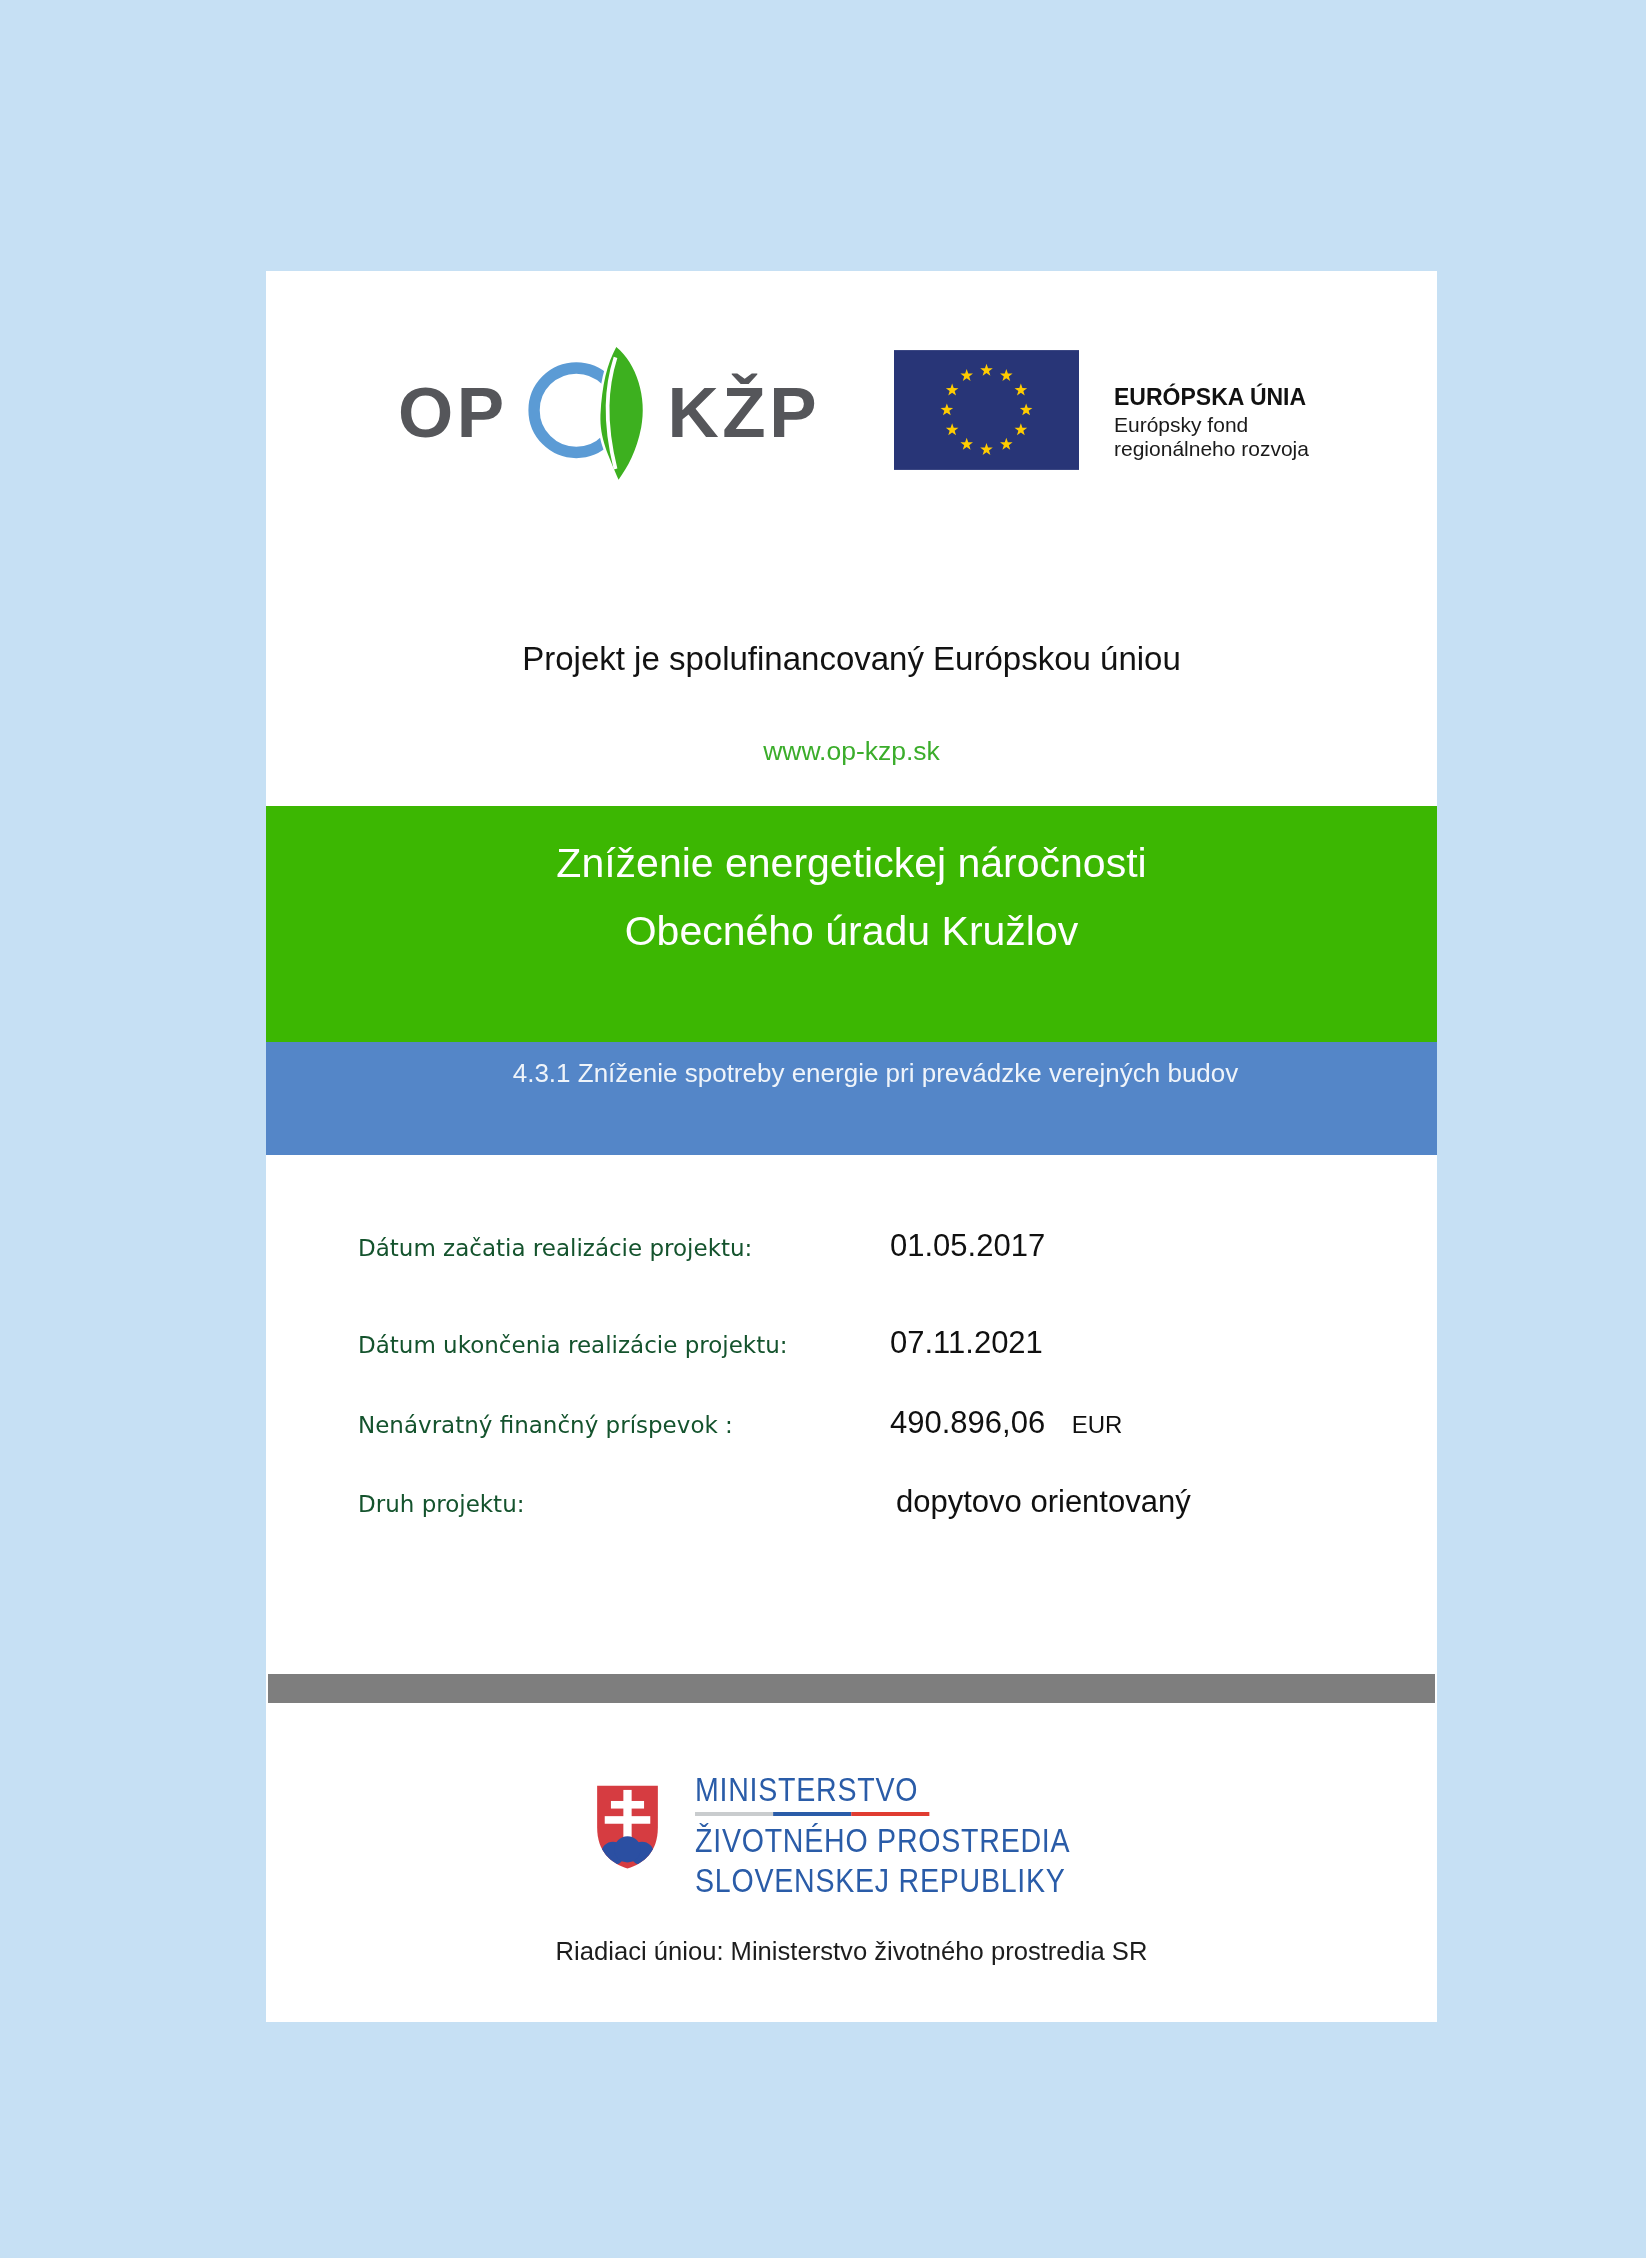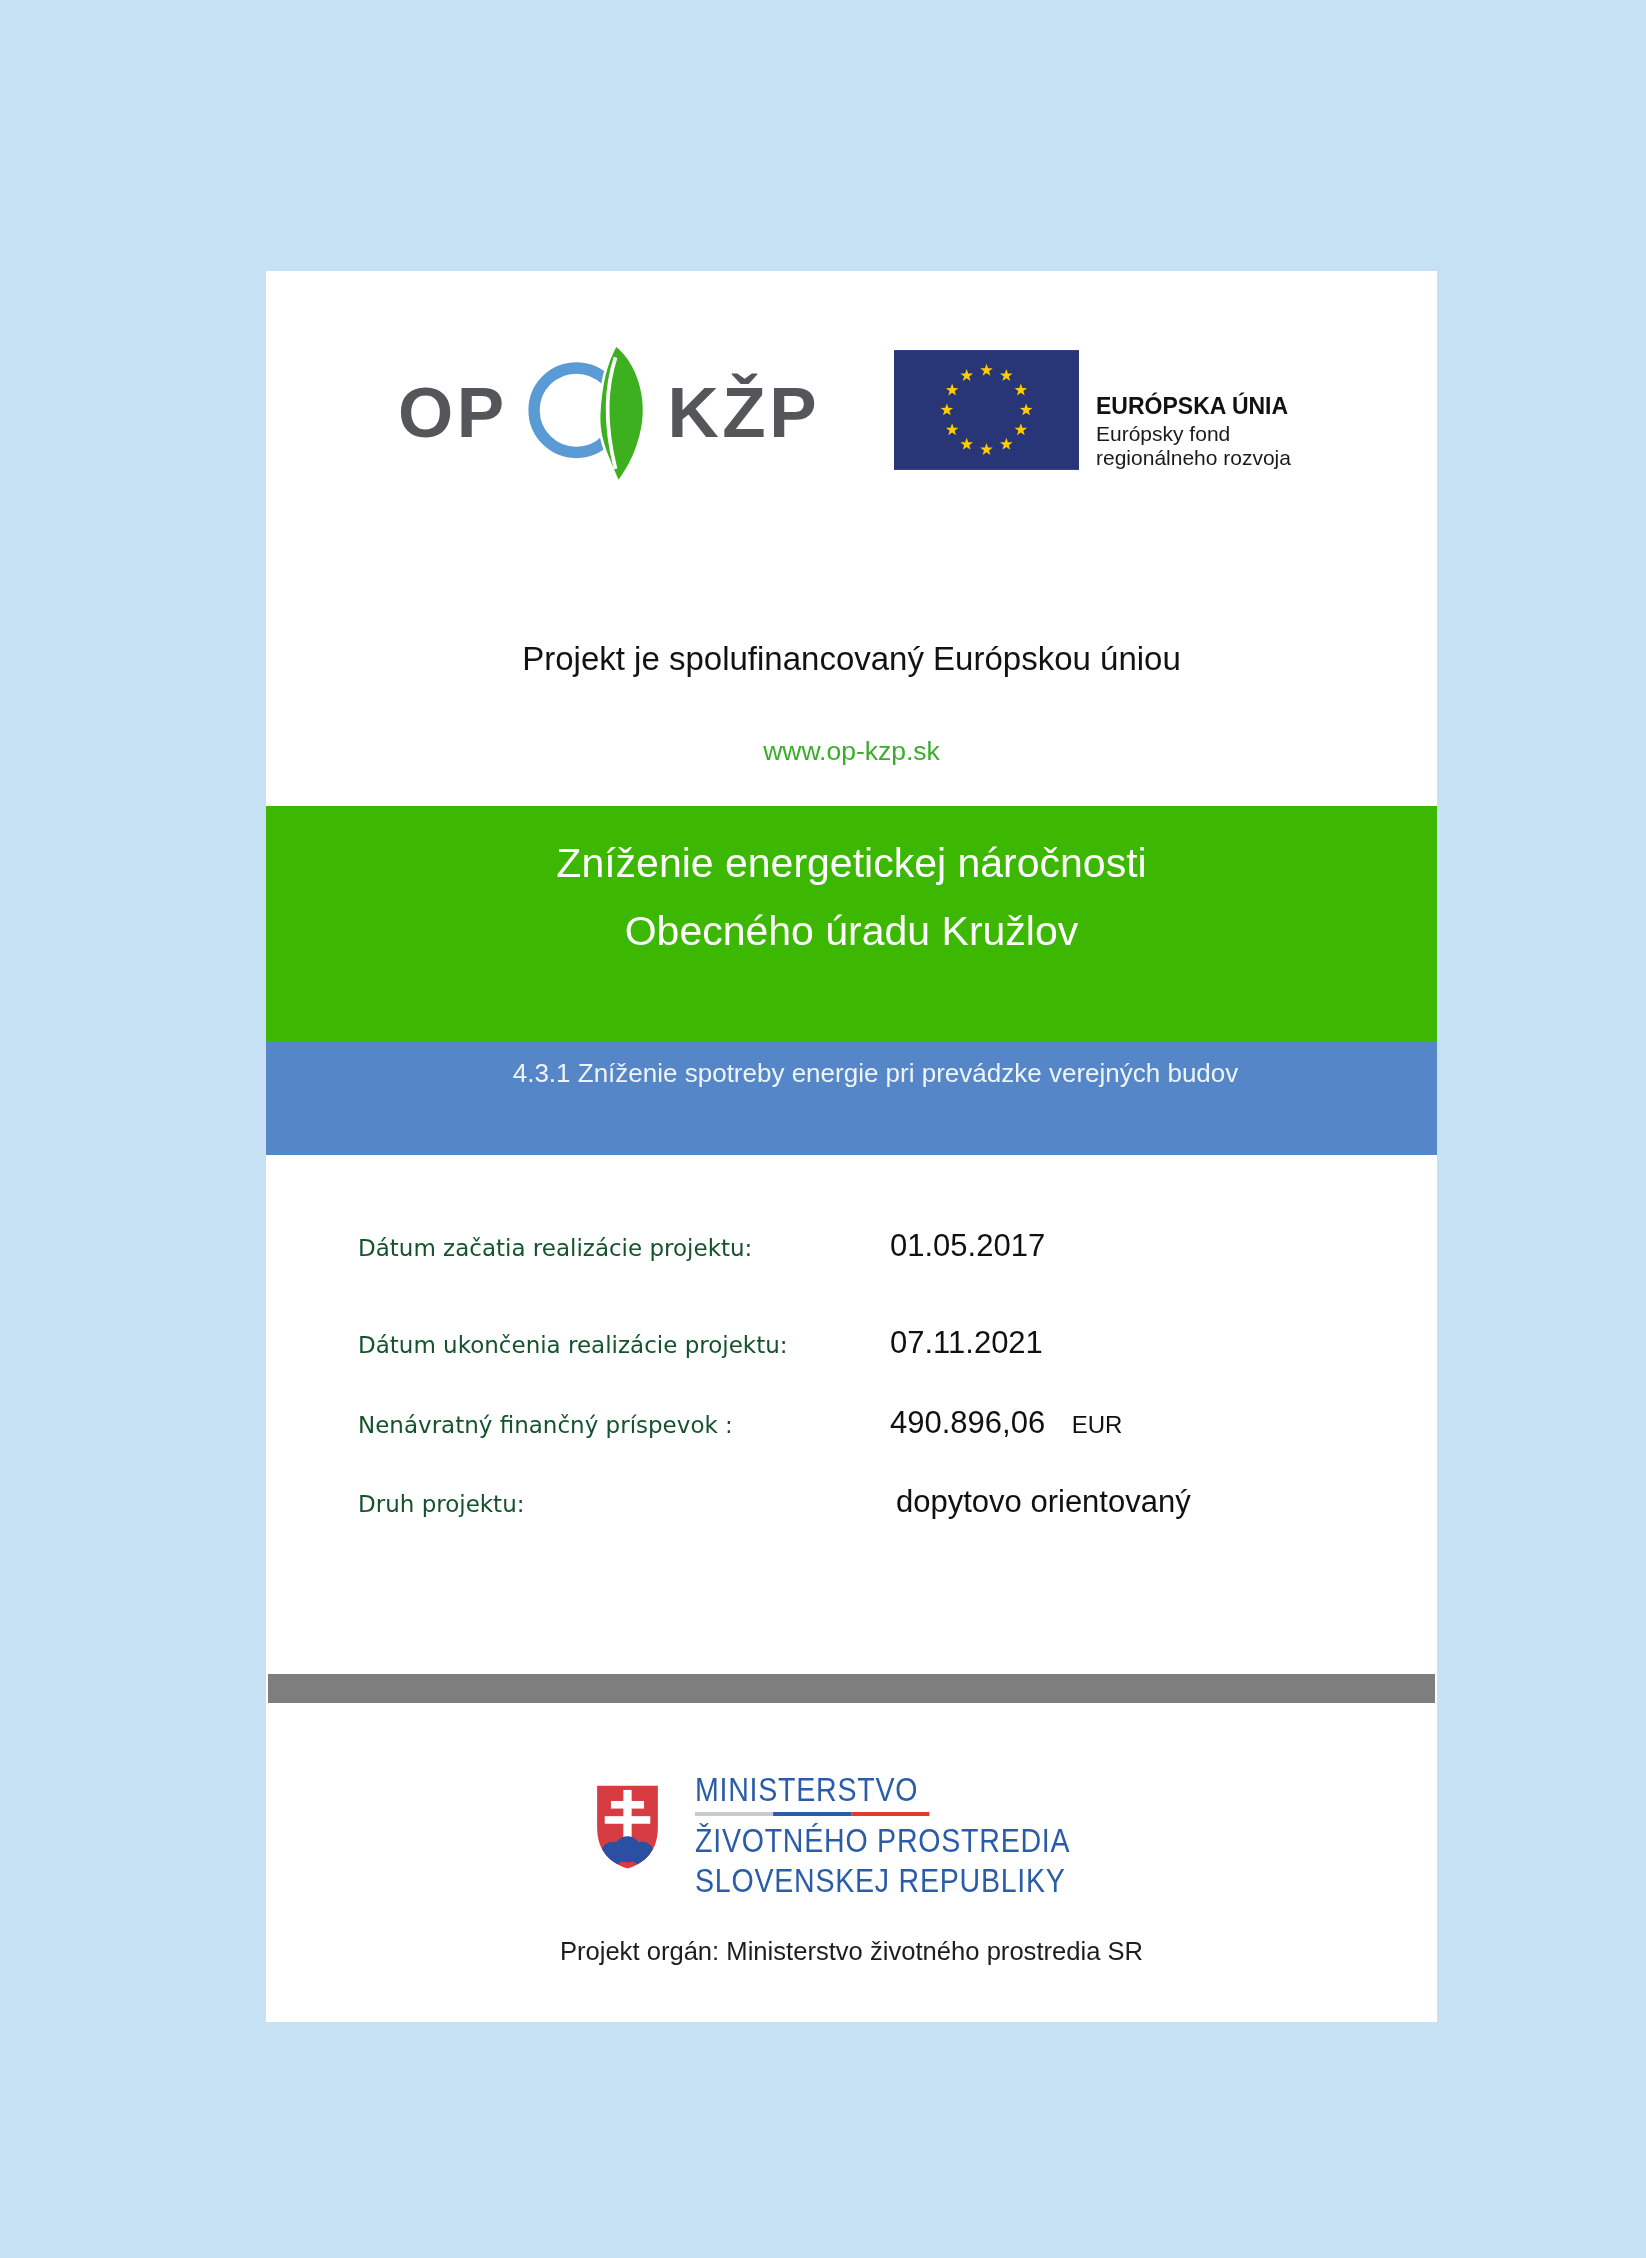--- a/index.html
+++ b/index.html
@@ -19,21 +19,21 @@
   .opkzp {
     position:absolute; left:132px; top:69px;
     display:flex; align-items:center; gap:14px;
   }
   .opkzp .lg-txt {
     font-size:71px; font-weight:bold; color:#55565A; letter-spacing:3.5px;text-align:center;
   }
   .opkzp svg { width:132px; height:145px; display:block; }
   .eu-block {
     position:absolute; left:628px; top:79px;
-    display:flex; gap:17px; align-items:flex-end;
+    display:flex; gap:35px; align-items:center;
   }
   .eu-flag { width:185px; height:120px; display:block; }
   .eu-text { margin-top:25px; color:#1a1a1a; font-size:21px; line-height:24px; }
   .eu-title { font-weight:bold; font-size:23px; line-height:26.5px; margin-bottom:2.6px; color:#111; }
   
   .cofinance {
     position:absolute; top:369px; left:0; width:100%;
     text-align:center; font-size:33px; color:#121212;
   }
   .website {
@@ -189,16 +189,16 @@
       <div class="rule">
         <span class="seg seg-gray"></span>
         <span class="seg seg-blue"></span>
         <span class="seg seg-red"></span>
       </div>
       <div>ŽIVOTNÉHO PROSTREDIA</div>
       <div>SLOVENSKEJ REPUBLIKY</div>
     </div>
   </div>
 
-  <div class="footer">Projekt orgán: Ministerstvo životného prostredia SR</div>
+  <div class="footer">Riadiaci úniou: Ministerstvo životného prostredia SR</div>
 
 </div>
 
 
 </body></html>

